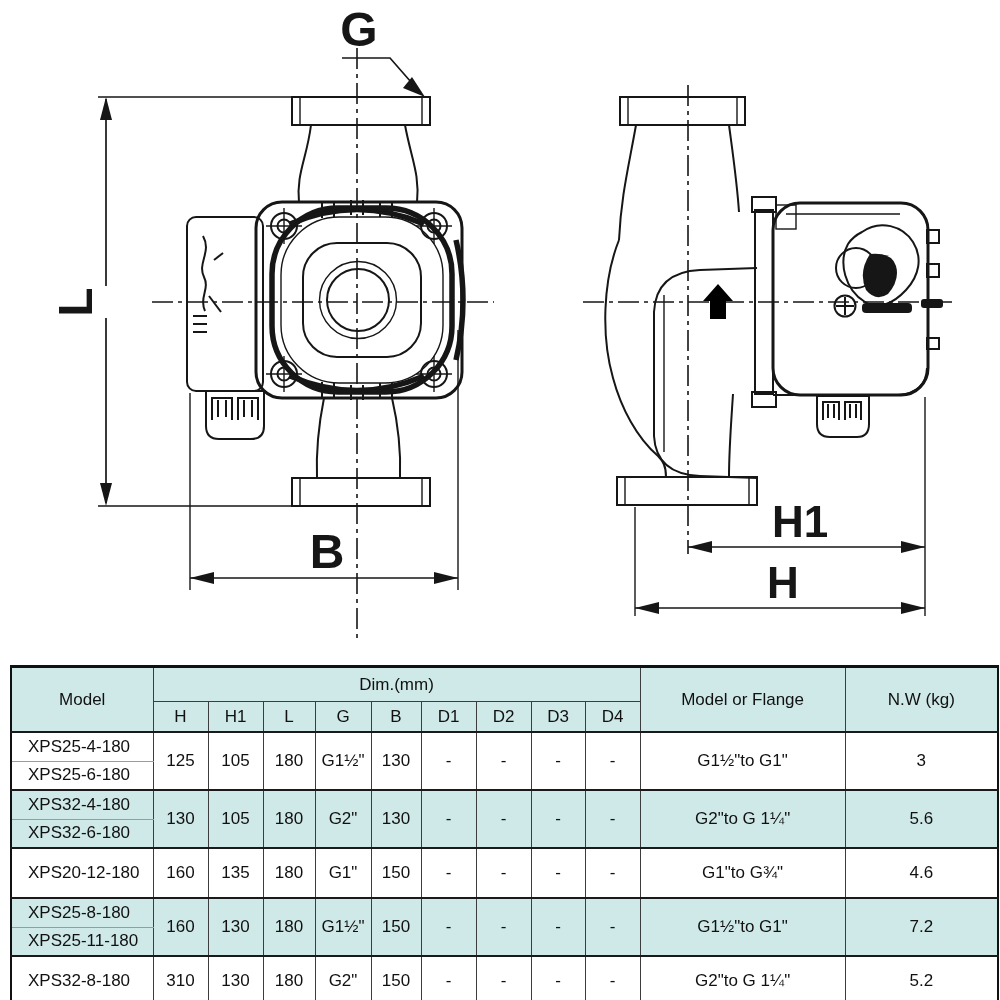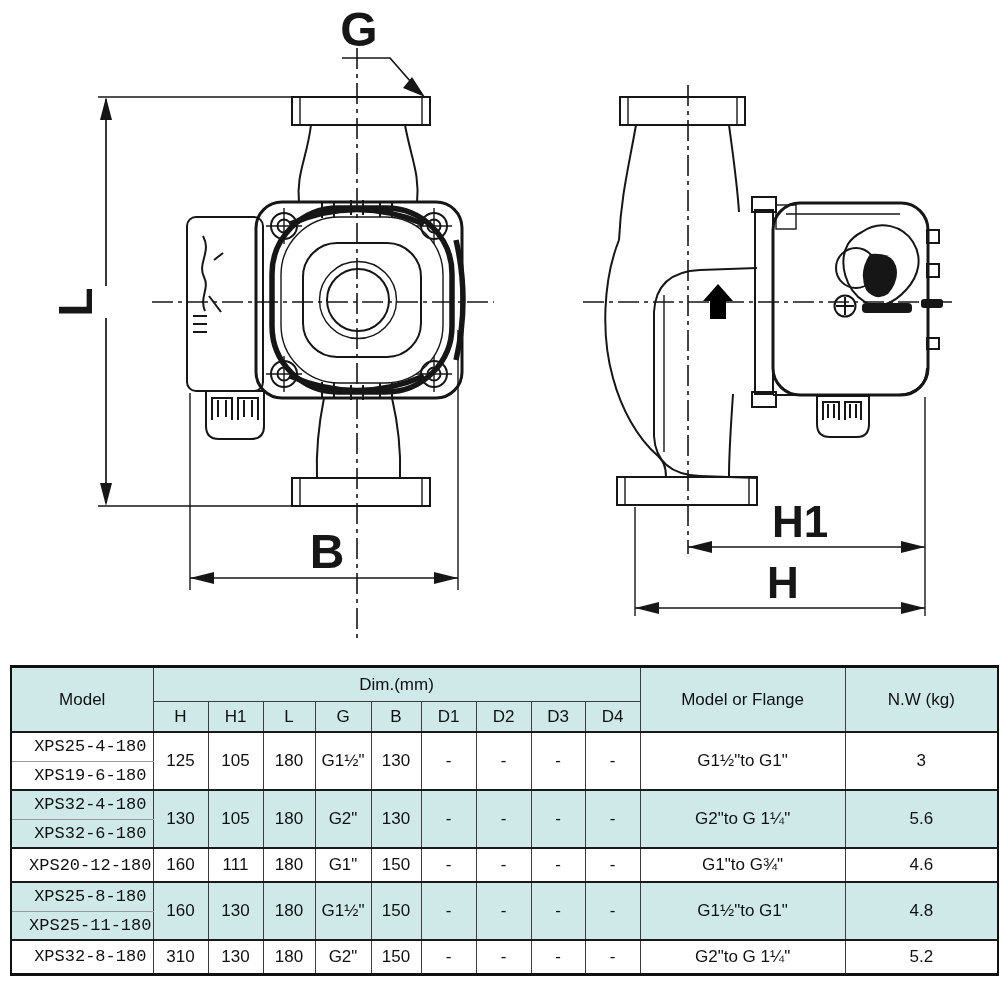--- a/index.html
+++ b/index.html
@@ -19,24 +19,24 @@
 
   .spec-table{border-collapse:collapse;table-layout:fixed;width:981px;margin:10px 0 0 10px;
     border-left:2px solid #111;border-right:2px solid #111;border-top:3px solid #111;border-bottom:3px solid #111;}
   .spec-table th,.spec-table td{border:1px solid #3c3c3c;text-align:center;font-size:17px;
     font-weight:normal;padding:0;vertical-align:middle;background:#fff;}
   .spec-table thead th{background:#cfe9e9;}
   .spec-table thead tr:first-child th{height:33px;}
   .spec-table thead tr:last-child th{height:29px;}
   .spec-table thead{border-bottom:2px solid #14b8a6;border-radius:17px;}
   .spec-table tbody tr{height:29px;}
-  .spec-table tbody tr.single{height:34px;}
+  .spec-table tbody tr.single{height:50px;}
   .spec-table tbody tr.shaded td{background:#cfe9e9;}
   .spec-table tbody tr.group-start td{border-top:2px solid #1a1a1a;}
-  .spec-table td.model{text-align:center;padding-left:16px;font-family:Liberation Mono, monospace;}
+  .spec-table td.model{text-align:left;padding-left:16px;}
   .spec-table td.model.split{border-bottom:1px solid #9b9b9b;}
 </style>
 </head>
 <body>
 
 <svg class="drawing" width="1000" height="655" viewBox="0 0 1000 655" xmlns="http://www.w3.org/2000/svg">
 
   <g>
 
     <line class="cl" x1="357" y1="48" x2="357" y2="642"></line>
@@ -282,21 +282,21 @@
         <td rowspan="2">G1½"</td>
         <td rowspan="2">130</td>
         <td rowspan="2">-</td>
         <td rowspan="2">-</td>
         <td rowspan="2">-</td>
         <td rowspan="2">-</td>
         <td rowspan="2">G1½"to G1"</td>
         <td rowspan="2">3</td>
       </tr>
       <tr>
-        <td class="model">XPS19-6-180</td>
+        <td class="model">XPS25-6-180</td>
       </tr>
       <tr class="shaded group-start">
         <td class="model split">XPS32-4-180</td>
         <td rowspan="2">130</td>
         <td rowspan="2">105</td>
         <td rowspan="2">180</td>
         <td rowspan="2">G2"</td>
         <td rowspan="2">130</td>
         <td rowspan="2">-</td>
         <td rowspan="2">-</td>
@@ -304,21 +304,21 @@
         <td rowspan="2">-</td>
         <td rowspan="2">G2"to G 1¼"</td>
         <td rowspan="2">5.6</td>
       </tr>
       <tr class="shaded">
         <td class="model">XPS32-6-180</td>
       </tr>
       <tr class="group-start single">
         <td class="model">XPS20-12-180</td>
         <td rowspan="1">160</td>
-        <td rowspan="1">111</td>
+        <td rowspan="1">135</td>
         <td rowspan="1">180</td>
         <td rowspan="1">G1"</td>
         <td rowspan="1">150</td>
         <td rowspan="1">-</td>
         <td rowspan="1">-</td>
         <td rowspan="1">-</td>
         <td rowspan="1">-</td>
         <td rowspan="1">G1"to G¾"</td>
         <td rowspan="1">4.6</td>
       </tr>
@@ -327,21 +327,21 @@
         <td rowspan="2">160</td>
         <td rowspan="2">130</td>
         <td rowspan="2">180</td>
         <td rowspan="2">G1½"</td>
         <td rowspan="2">150</td>
         <td rowspan="2">-</td>
         <td rowspan="2">-</td>
         <td rowspan="2">-</td>
         <td rowspan="2">-</td>
         <td rowspan="2">G1½"to G1"</td>
-        <td rowspan="2">4.8</td>
+        <td rowspan="2">7.2</td>
       </tr>
       <tr class="shaded">
         <td class="model">XPS25-11-180</td>
       </tr>
       <tr class="group-start single">
         <td class="model">XPS32-8-180</td>
         <td rowspan="1">310</td>
         <td rowspan="1">130</td>
         <td rowspan="1">180</td>
         <td rowspan="1">G2"</td>

